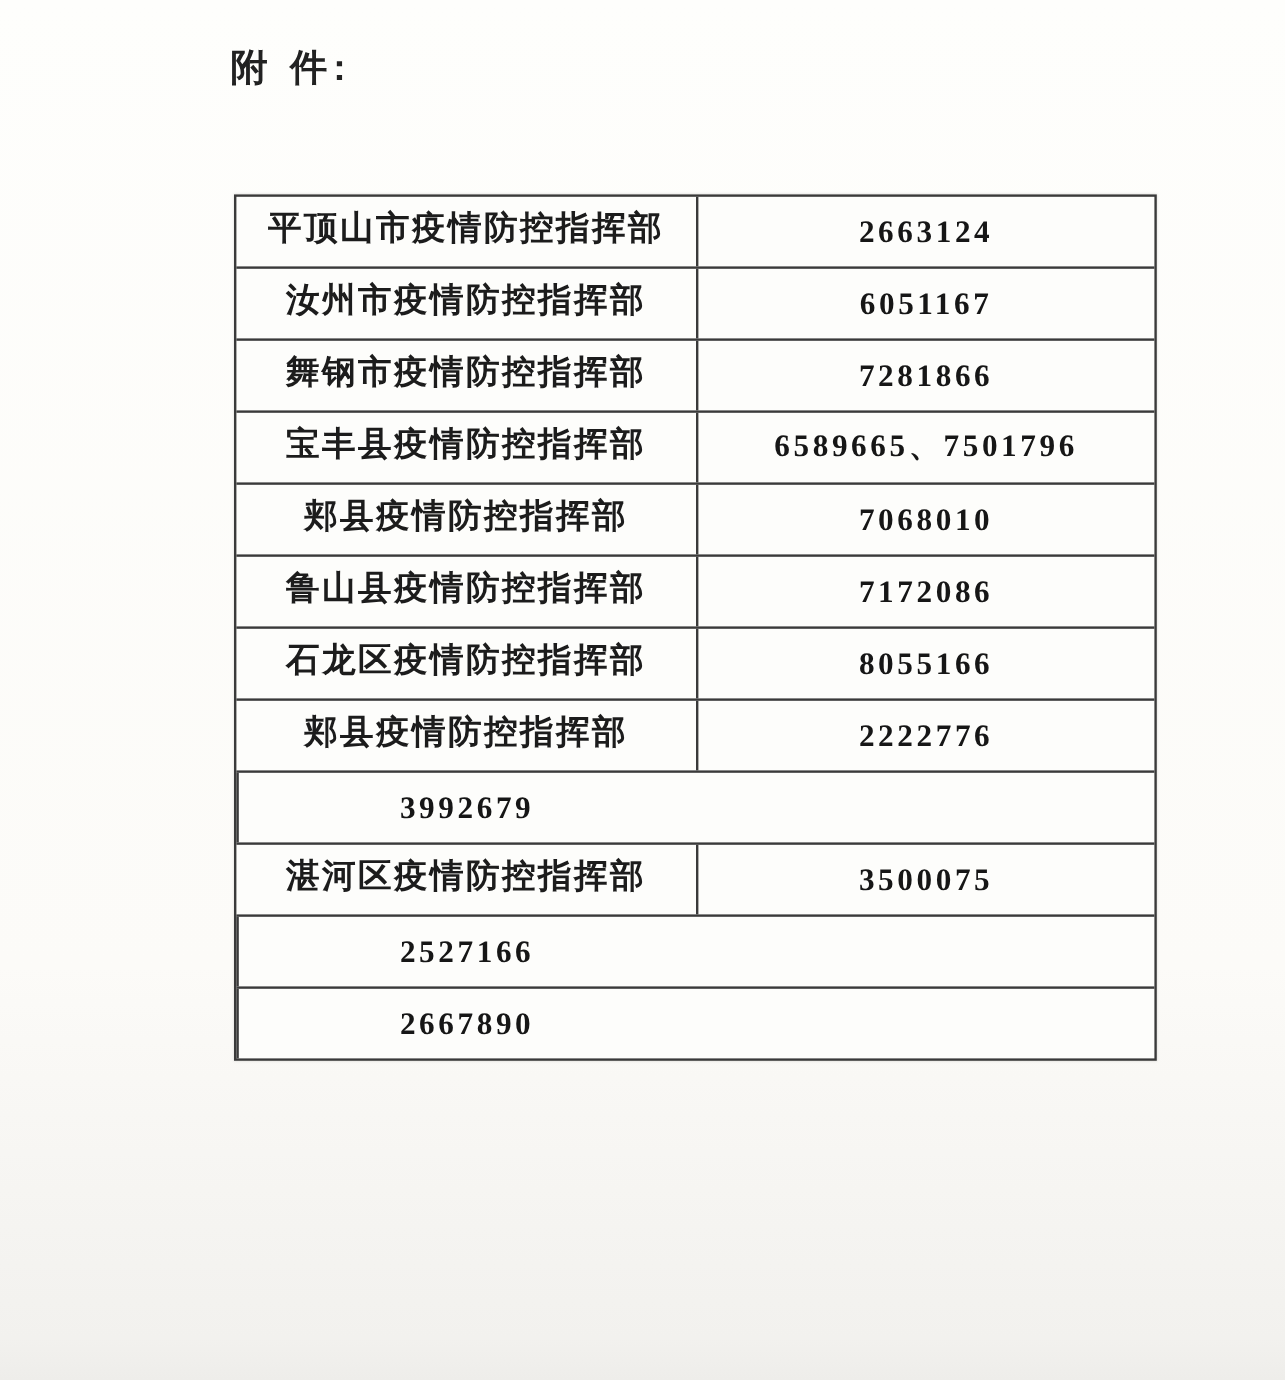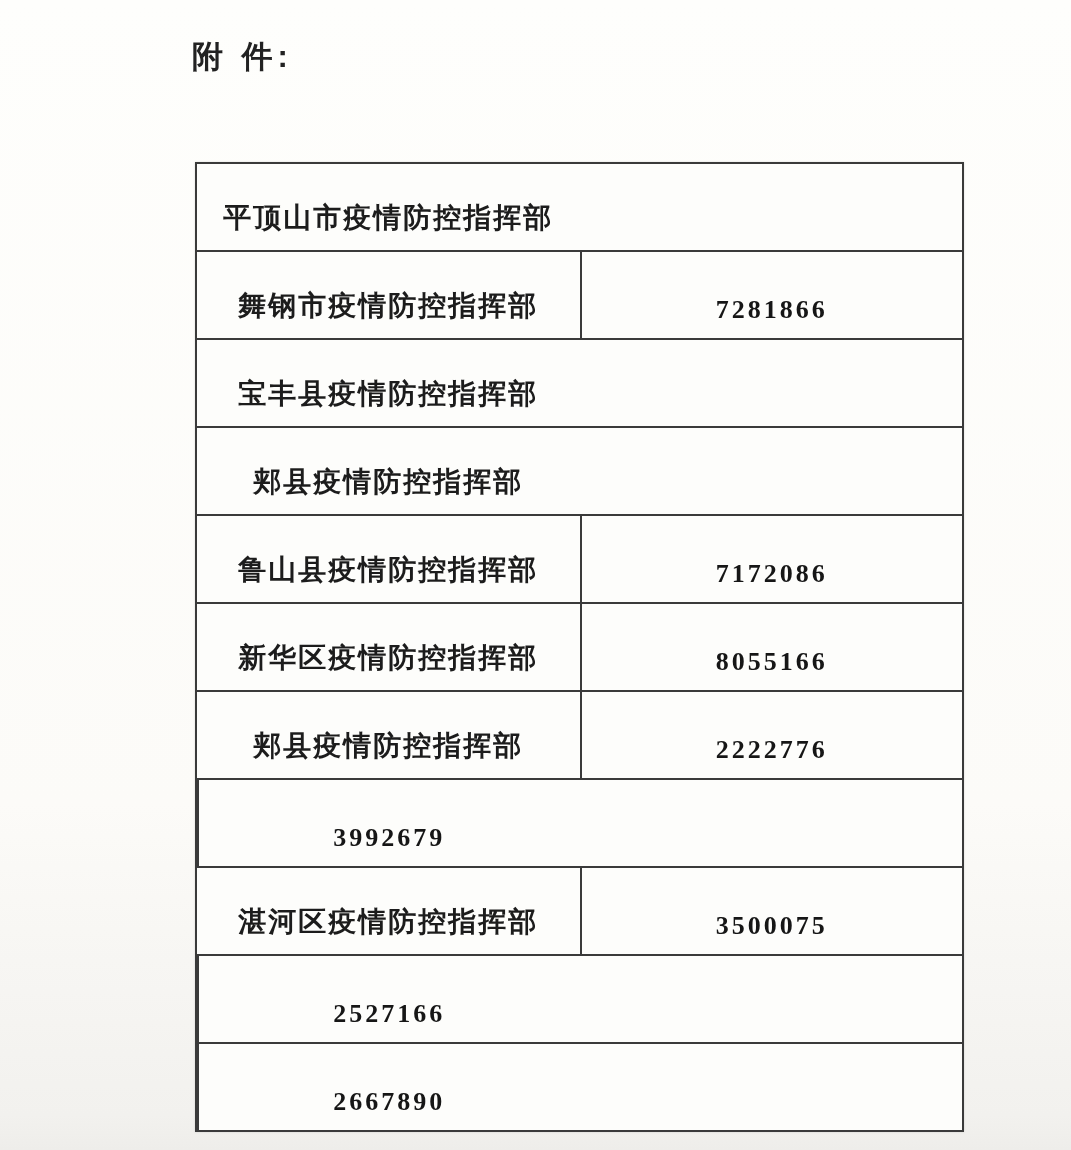--- a/index.html
+++ b/index.html
@@ -35,21 +35,21 @@
     position: absolute;
     left: 163px;
     top: 162px;
     width: 765px;
     border: 2px solid #3a3a3a;
     background: #fdfdfb;
     box-shadow: 0 0 2px rgba(120,120,120,0.25);
   }
   .row {
     display: flex;
-    height: 86px;
+    height: 58px;
     border-top: 2px solid #3a3a3a;
   }
   .row:first-child {
     border-top: none;
   }
   .cell {
     display: flex;
     align-items: flex-end;
     justify-content: center;
     box-sizing: border-box;
@@ -75,43 +75,50 @@
 <body>
 
 <div class="page">
 
   <div class="attachment-heading">附 件:</div>
 
   <div class="phone-table">
 
     <div class="row">
       <div class="cell name-cell">平顶山市疫情防控指挥部</div>
+      <div class="cell phone-cell">2663124</div>
     </div>
 
+    <div class="row">
+      <div class="cell name-cell">汝州市疫情防控指挥部</div>
+      <div class="cell phone-cell">6051167</div>
+    </div>
 
     <div class="row">
       <div class="cell name-cell">舞钢市疫情防控指挥部</div>
       <div class="cell phone-cell">7281866</div>
     </div>
 
     <div class="row">
       <div class="cell name-cell">宝丰县疫情防控指挥部</div>
+      <div class="cell phone-cell">6589665、7501796</div>
     </div>
 
     <div class="row">
       <div class="cell name-cell">郏县疫情防控指挥部</div>
+      <div class="cell phone-cell">7068010</div>
     </div>
 
     <div class="row">
       <div class="cell name-cell">鲁山县疫情防控指挥部</div>
       <div class="cell phone-cell">7172086</div>
     </div>
 
     <div class="row">
-      <div class="cell name-cell">新华区疫情防控指挥部</div>
+      <div class="cell name-cell">石龙区疫情防控指挥部</div>
       <div class="cell phone-cell">8055166</div>
     </div>
 
     <div class="row">
       <div class="cell name-cell">郏县疫情防控指挥部</div>
       <div class="cell phone-cell">2222776</div>
     </div>
 
     <div class="row">
       <div class="cell phone-cell">3992679</div>

